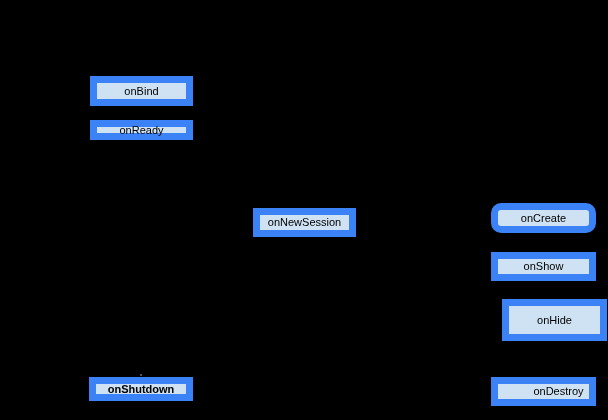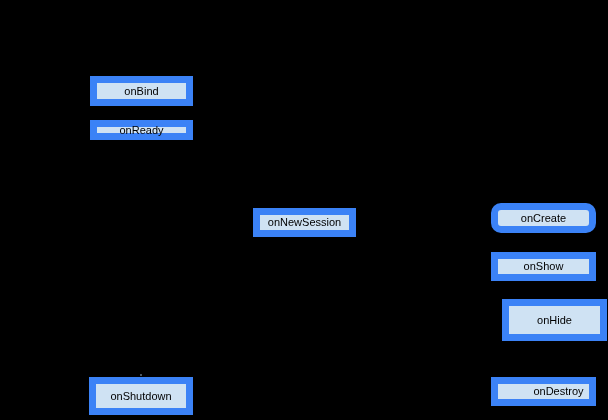--- a/index.html
+++ b/index.html
@@ -27,21 +27,21 @@
     font-size: 11px;
     line-height: 1;
     white-space: nowrap;
   }
   .n-onbind       { left: 90px;  top: 76px;  width: 103px; height: 30px; }
   .n-onready      { left: 90px;  top: 120px; width: 103px; height: 20px; }
   .n-onnewsession { left: 253px; top: 161px; width: 103px; height: 29px; margin-top: 47px; }
   .n-oncreate     { left: 491px; top: 203px; width: 105px; height: 30px; border-radius: 10px; }
   .n-onshow       { left: 491px; top: 252px; width: 105px; height: 29px; }
   .n-onhide       { left: 491px; top: 299px; width: 105px; height: 42px; margin-left: 11px; }
-  .n-onshutdown   { left: 89px;  top: 377px; width: 104px; height: 38px; }
+  .n-onshutdown   { left: 89px;  top: 377px; width: 104px; height: 24px; font-weight: bold; }
   .n-ondestroy    { left: 491px; top: 377px; width: 105px; height: 29px; padding-left: 30px; }
   .remnant {
     position: absolute;
     left: 140px;
     top: 374px;
     width: 2px;
     height: 2px;
     background: #4a5560;
   }
 </style>

